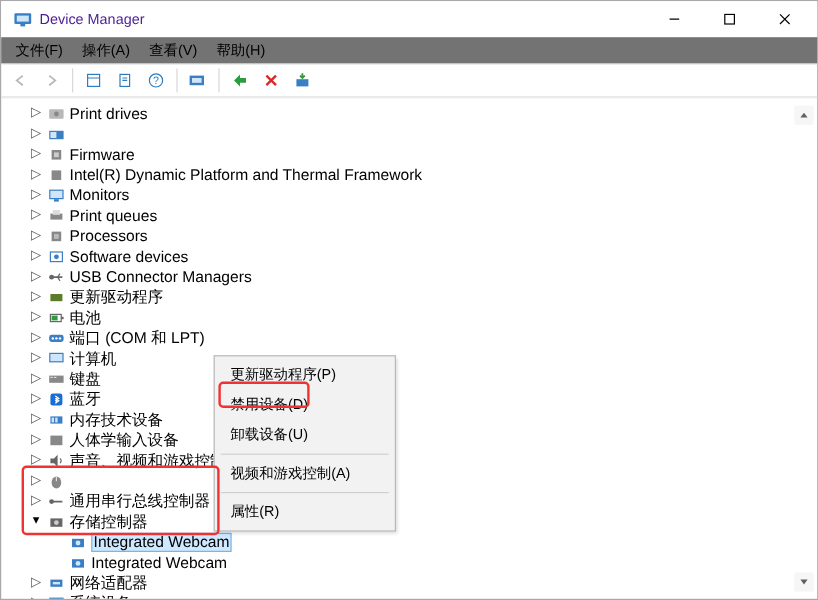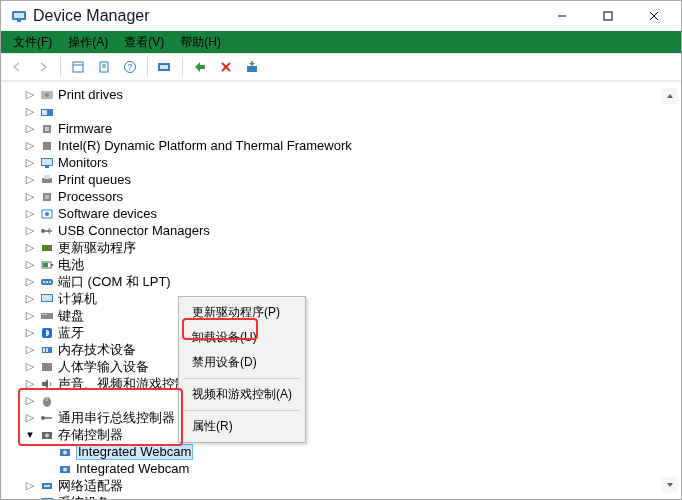--- a/index.html
+++ b/index.html
@@ -1,38 +1,38 @@
 <!DOCTYPE html>
 <html><head>
 <meta charset="utf-8">
 <style>
 * { box-sizing: border-box; font-family: "Segoe UI", "Microsoft YaHei", sans-serif; }
 body { margin: 0; background: #fff; width: 682px; height: 500px; overflow: hidden; position: relative; }
 .window { width: 682px; height: 500px; border: 1px solid #a8a8a8; display: flex; flex-direction: column; }
 .titlebar { height: 30px; display: flex; align-items: center; padding: 0 4px 0 10px; background: #fff; }
 .titlebar .icon-sm { width: 16px; height: 16px; margin-right: 6px; }
-.titlebar .title { font-size: 16px; flex: 1; color: #0f172a; }
+.titlebar .title { font-size: 12px; flex: 1; color: #4c1d95; }
 .winbtn { width: 46px; height: 30px; display: flex; align-items: center; justify-content: center; color: #333; }
-.menubar { height: 22px; display: flex; align-items: center; padding: 0 6px; font-size: 12px; gap: 4px; background: #15803d; }
+.menubar { height: 22px; display: flex; align-items: center; padding: 0 6px; font-size: 12px; gap: 4px; background: #737373; }
 .menubar .mitem { padding: 2px 6px; }
 .toolbar { height: 28px; border-top: 1px solid #e8e8e8; border-bottom: 1px solid #e8e8e8; display: flex; align-items: center; padding: 0 4px; gap: 2px; }
 .tbtn { width: 24px; height: 24px; display: flex; align-items: center; justify-content: center; border: 1px solid transparent; border-radius: 2px; }
 .tbtn.disabled svg { opacity: 0.35; }
 .sep { width: 1px; height: 20px; background: #d8d8d8; margin: 0 3px; }
 .content { flex: 1; border-top: 1px solid #e8e8e8; padding: 4px 2px; overflow: hidden; position: relative; }
 .scrollbar { position: absolute; right: 3px; top: 6px; bottom: 6px; width: 16px; display: flex; flex-direction: column; align-items: center; }
 .scroll-arrow { width: 16px; height: 16px; display:flex; align-items:center; justify-content:center; color:#606060; background:#f6f6f6;}
 .tree { font-size: 13px; color: #000; padding:0 2px; }
 .row { display: flex; align-items: center; height: 17px; line-height: 17px; white-space: nowrap; }
 .indent { display: inline-block; width: 18px; }
 .expander { width: 14px; display: inline-flex; align-items: center; justify-content: center; color: #606060; font-size: 11px; }
 .dev-icon { width: 16px; height: 16px; display: inline-flex; align-items: center; justify-content: center; margin: 0 3px 0 2px; }
 .label { font-size: 13px; }
 .label.sel { background: #cde8ff; border: 1px solid #7ab5e6; border-radius: 0; height:16px; line-height:14px; padding:0 1px;}
-.ctxmenu { position: absolute; left: 178px; top: 296px; width: 128px; background: #f2f2f2; border: 1px solid #b8b8b8; padding: 3px; font-size: 12px; box-shadow: 2px 2px 3px rgba(0,0,0,0.15); }
+.ctxmenu { position: absolute; left: 178px; top: 296px; width: 152px; background: #f2f2f2; border: 1px solid #b8b8b8; padding: 3px; font-size: 12px; box-shadow: 2px 2px 3px rgba(0,0,0,0.15); }
 .ctxmenu .ci { padding: 4px 10px; }
 .ctxmenu .csep { height: 1px; background: #d0d0d0; margin: 3px 2px; }
 .highlight-red { position: absolute; border: 2px solid #e33; border-radius: 4px; pointer-events: none; }
 </style>
 </head>
 <body>
 
 <div class="window">
 
   <div class="titlebar">
@@ -447,22 +447,22 @@
           <svg width="8" height="8">
             <path d="M1 2 L4 6 L7 2 Z" fill="#606060"></path>
           </svg>
         </div>
     </div>
   </div>
 </div>
 
 <div class="ctxmenu">
   <div class="ci">更新驱动程序(P)</div>
+  <div class="ci">禁用设备(D)</div>
   <div class="ci">卸载设备(U)</div>
-  <div class="ci">禁用设备(D)</div>
   <div class="csep"></div>
   <div class="ci">视频和游戏控制(A)</div>
   <div class="csep"></div>
   <div class="ci">属性(R)</div>
 </div>
 
 <div class="highlight-red" style="left:18px; top:388px; width:165px; height:58px;"></div>
 <div class="highlight-red" style="left:182px; top:318px; width:76px; height:22px;"></div>
 
 </body></html>

